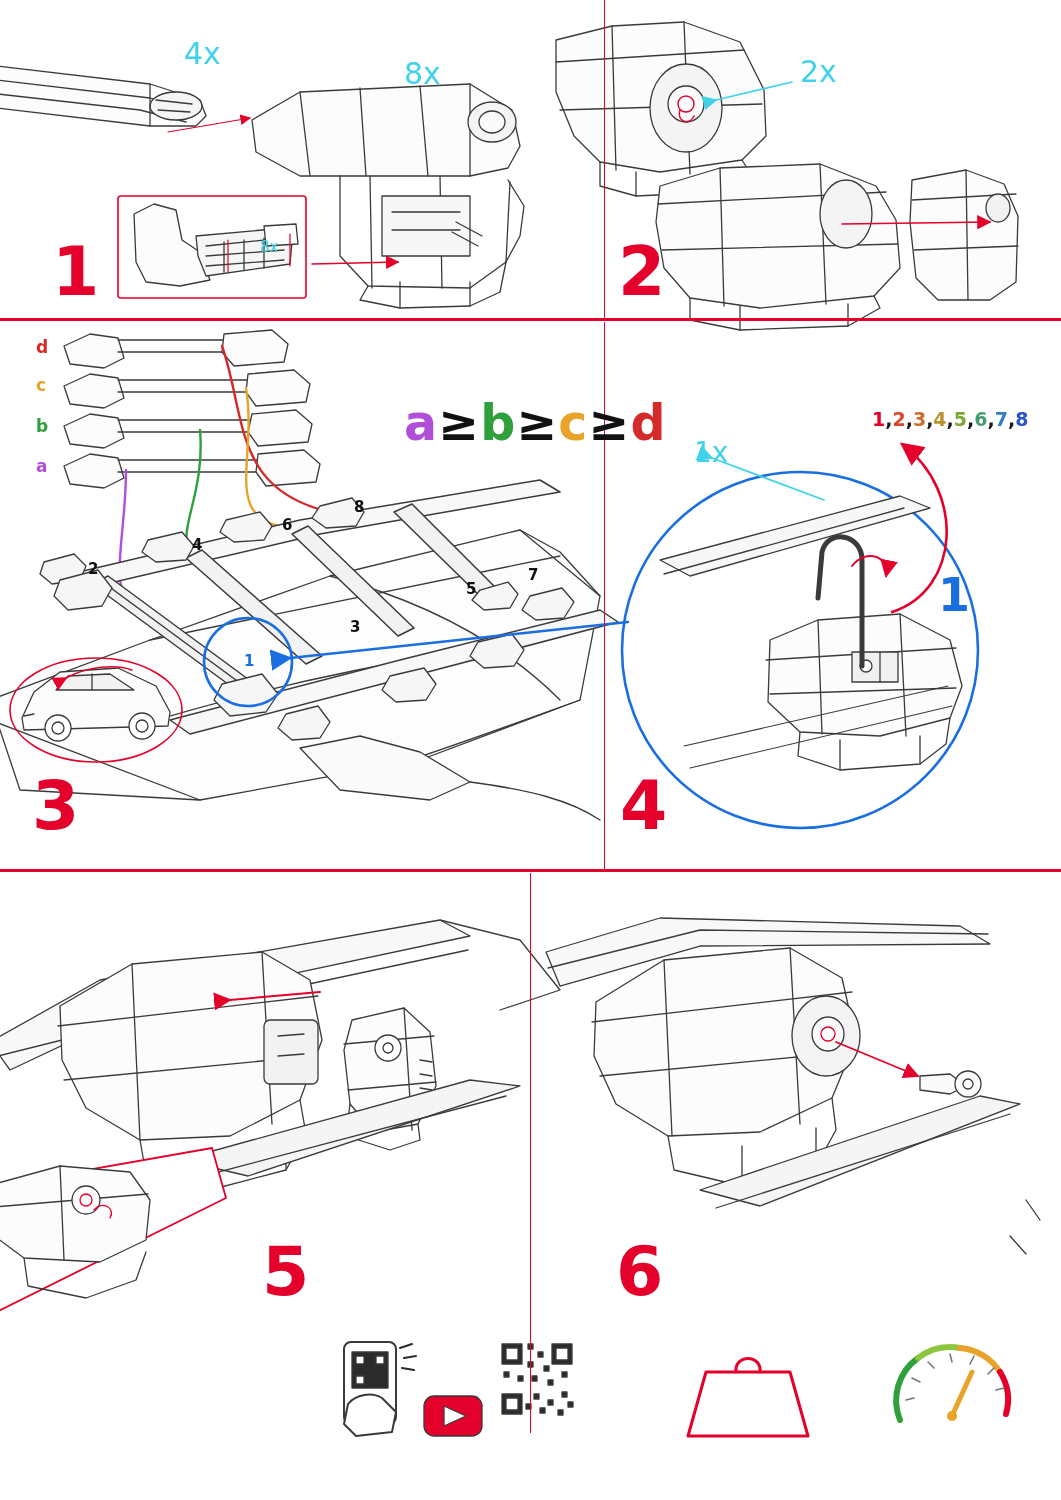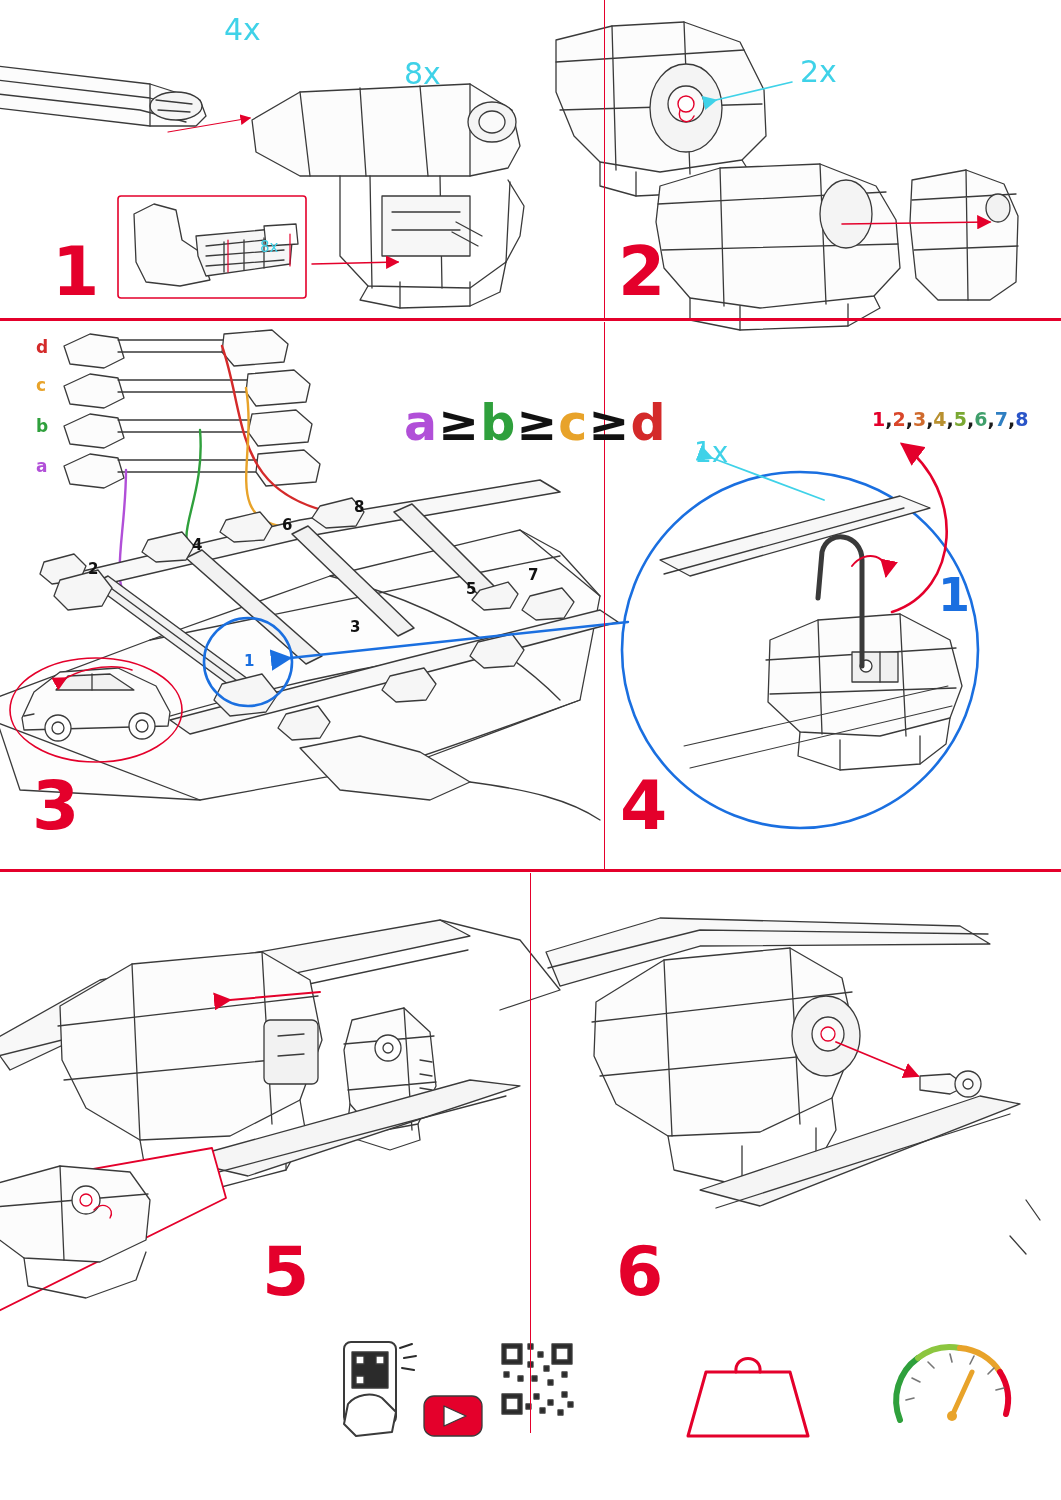--- a/index.html
+++ b/index.html
@@ -42,21 +42,21 @@
   .stepnum.s6 { left:616px; top:1238px; }
 
   
   .qty {
     position:absolute;
     font-family:"DejaVu Sans", sans-serif;
     color:#3fd2e8;
     font-size:30px;
     font-weight:500;
   }
-  .qty.q4x { left:184px; top:12px;margin-left:40px; }
+  .qty.q4x { left:184px; top:36px; }
   .qty.q8x { left:404px; top:56px; }
   .qty.q2x { left:800px; top:54px; }
   .qty.q1x { left:694px; top:436px; font-size:28px; }
   .qty.q8inner { left:260px; top:238px; font-size:15px; color:#3fd2e8; }
 
   
   .ineq { position:absolute; left:404px; top:395px; font-size:49px; font-weight:700;
           font-family:"DejaVu Sans", sans-serif; letter-spacing:1px; }
   .ineq .a { color:#b14fd8; }
   .ineq .b { color:#2fa03c; }

